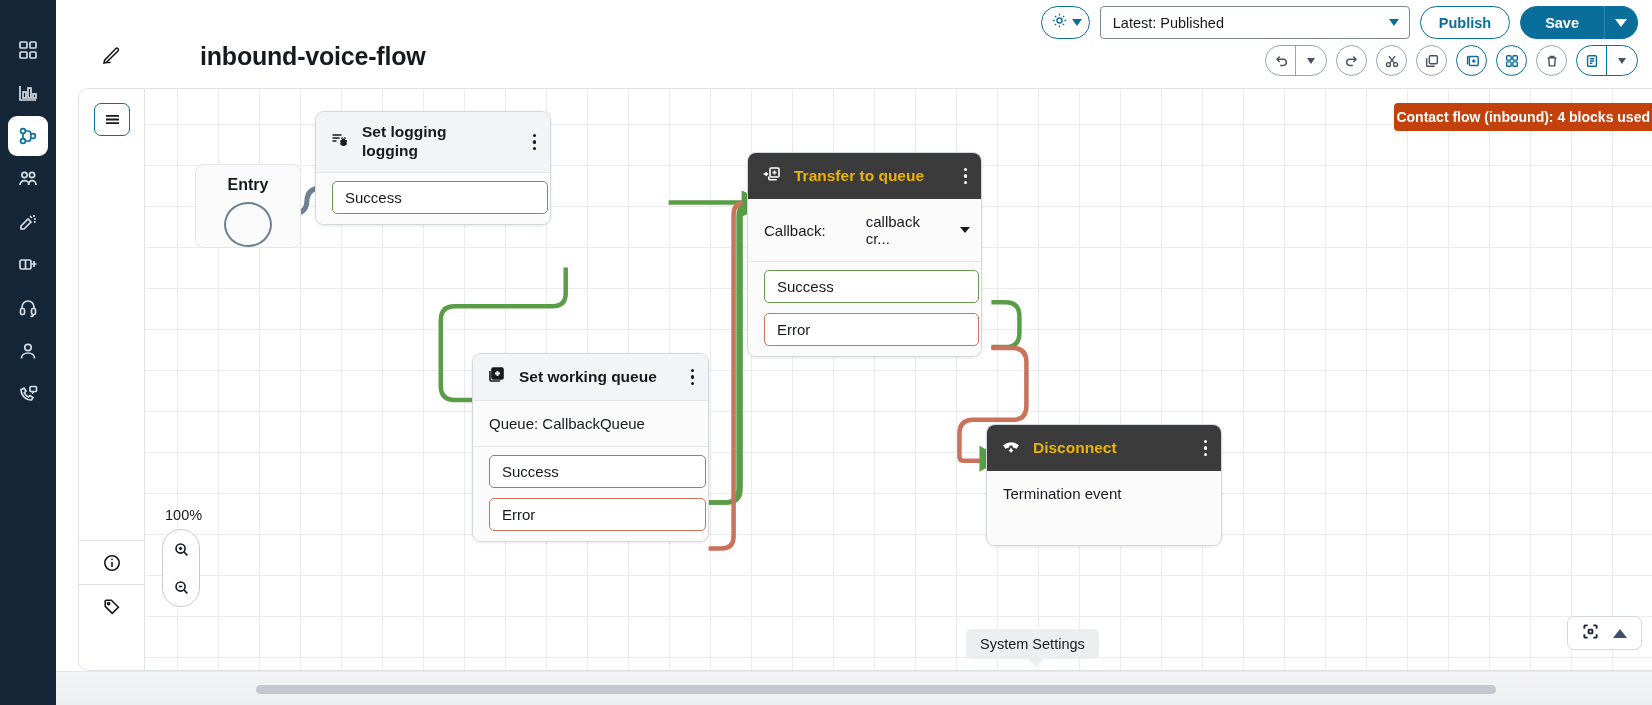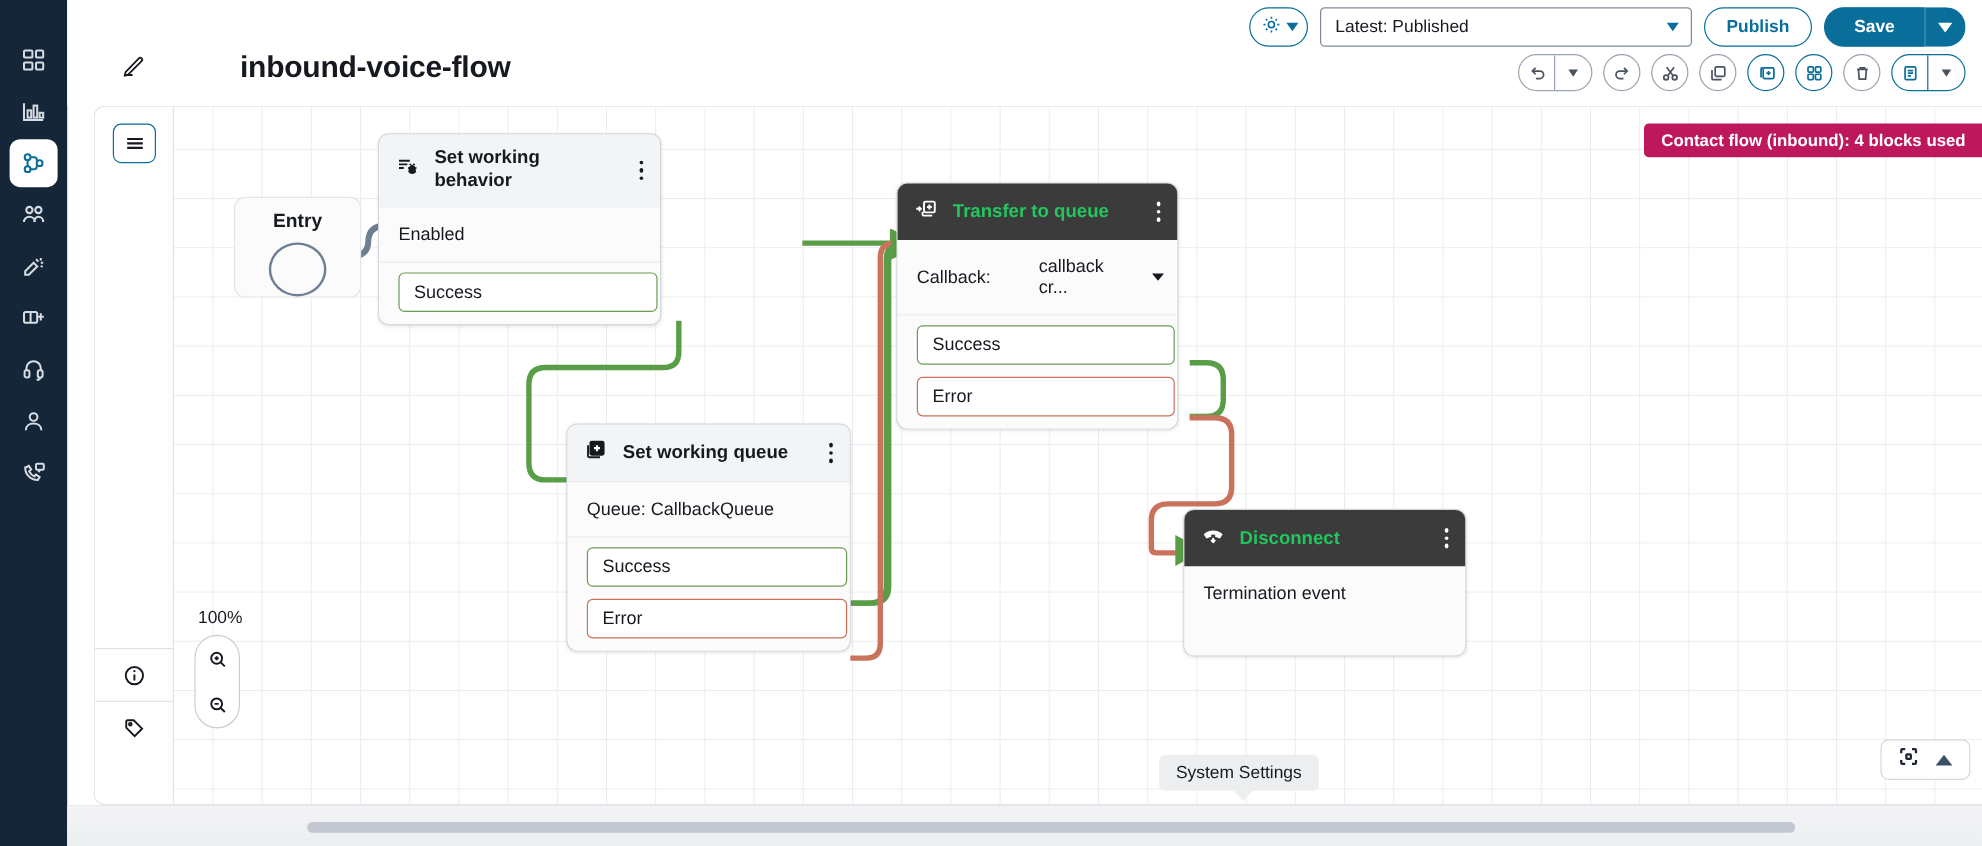--- a/index.html
+++ b/index.html
@@ -170,21 +170,21 @@
 
   
   .block { position: absolute; background: #fbfbfc; border: 1px solid #d3d8de;
            border-radius: 9px; box-shadow: 0 1px 3px rgba(0,0,0,0.10); }
   .block-head {
     display: flex; align-items: center; gap: 12px;
     padding: 11px 14px; border-radius: 8px 8px 0 0;
     font-size: 15.5px; font-weight: bold;
   }
   .block-head.light { background: #f3f4f6; color: #16191f; border-bottom: 1px solid #e3e6ea; }
-  .block-head.dark  { background: #3b3b3b; color: #22c55e; }
+  .block-head.dark  { background: #3b3b3b; color: #eab308; }
   .block-head.dark svg { stroke:#ffffff; fill:none; }
   .block-head.light svg { stroke:#16191f; fill:none; }
   .block-dots { margin-left: auto; display:flex; flex-direction: column; gap:3px; cursor:pointer; }
   .block-dots i { width:3.5px; height:3.5px; border-radius:50%; display:block; }
   .block-head.light .block-dots i { background:#16191f; }
   .block-head.dark  .block-dots i { background:#ffffff; }
   .block-body {
     padding: 14px 16px; font-size: 15px; color: #16191f;
     background: #fbfbfc; border-bottom: 1px solid #e3e6ea;
     display: flex; align-items: center;
@@ -204,23 +204,23 @@
   .entry-node {
     position: absolute; background: #fbfbfc; border: 1px solid #e2e5ea;
     border-radius: 9px; display:flex; flex-direction:column; align-items:center;
     justify-content:flex-start; padding-top: 11px;
   }
   .entry-label { font-size: 16px; font-weight: bold; color:#16191f; }
   .entry-circle { width: 48px; height: 48px; border-radius: 50%; border: 2px solid #6f7f93; margin-top: 8px; }
 
   .badge-blocks {
     position: absolute; right: 0px; top: 14px;
-    background: #be185d; color: #fff;
+    background: #c2410c; color: #fff;
     font-size: 14px; font-weight: bold;
-    padding: 6px 14px; border-radius: 4px 0 0 4px;
+    padding: 6px 2px; border-radius: 4px 0 0 4px;
     z-index: 8;
   }
   .zoom-pill {
     position: absolute; left: 83px; bottom: 63px;
     width: 38px; height: 78px; border-radius: 19px;
     border: 1px solid #c8ccd4; background:#fff;
     display:flex; flex-direction:column; align-items:center; justify-content:space-around;
     z-index: 8;
   }
   .zoom-pill .zbtn { width:30px; height:30px; display:flex;align-items:center;justify-content:center;cursor:pointer; }
@@ -483,28 +483,27 @@
 
       <div class="block" style="left:236px; top:22px; width:236px;">
         <div class="block-head light">
           <span>
             <svg width="20" height="20" viewBox="0 0 20 20" stroke-width="1.6">
                 <path d="M2.5 5h9M2.5 8h7M2.5 11h4"></path>
                 <ellipse cx="13.5" cy="12.5" rx="3" ry="3.6" fill="#16191f" stroke="none"></ellipse>
                 <path d="M13.5 8.6v1.2M10.2 11h1M16 11h1M10.4 14h1.1M15.6 14h1.1M12.4 8.6l-.8-1M14.6 8.6l.8-1"></path>
               </svg>
           </span>
-          <span style="line-height:1.22; max-width:120px;">Set working behavior</span>
+          <span style="line-height:1.22; max-width:120px;">Set logging logging</span>
           <span class="block-dots">
               <i></i>
               <i></i>
               <i></i>
             </span>
         </div>
-        <div class="block-body">Enabled</div>
         <div class="ports">
           <div class="port success" style="width:216px;">
             <span>Success</span>
           </div>
         </div>
       </div>
 
       <div class="block" style="left:668px; top:63px; width:235px;">
         <div class="block-head dark">
           <span>

